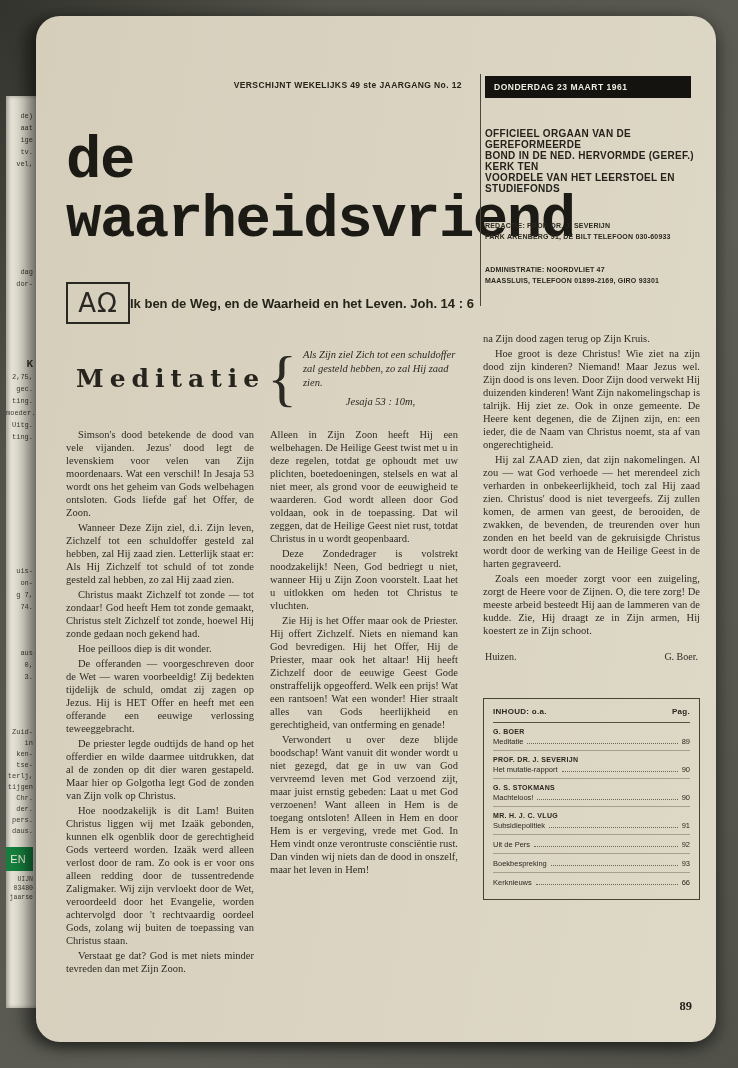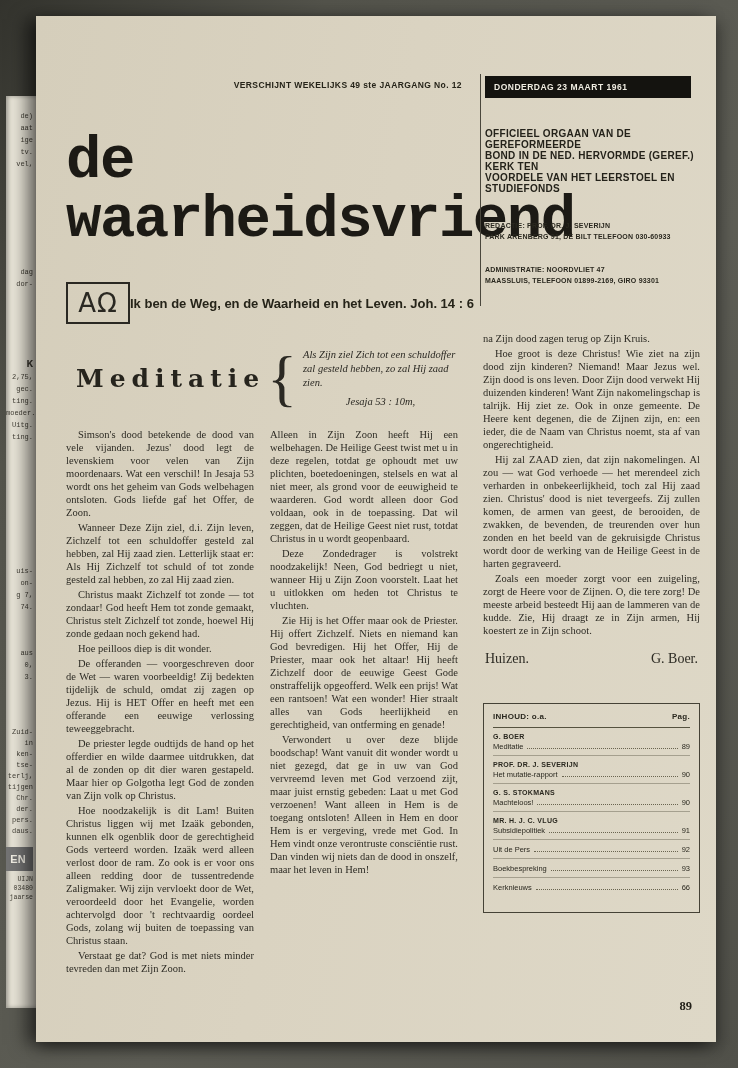--- a/index.html
+++ b/index.html
@@ -6,28 +6,28 @@
   .stage{position:relative;width:738px;height:1068px;overflow:hidden;margin:0 auto;
          background:linear-gradient(125deg,#33332d 0%,#53534b 22%,#5d5d55 60%,#51514a 100%);
          font-family:"Liberation Serif",serif;color:#2b2923;}
 
   
   .sliver{position:absolute;left:6px;top:96px;width:30px;height:912px;background:#e9e5d8;
           box-shadow:2px 0 4px rgba(0,0,0,.35) inset;font-size:7px;line-height:12px;
           color:#413e35;text-align:right;padding:0 3px 0 0;box-sizing:border-box;overflow:hidden;}
   .frag{display:block;font-family:Liberation Mono, monospace;}
   .frag.big{font-size:11px;font-weight:bold;line-height:13px;}
-  .sliver-box{background:#737373;color:#f1eee4;font-family:"Liberation Sans",sans-serif;
-              font-weight:bold;font-size:11px;line-height:24px;text-align:center;margin-left:-3px;}
+  .sliver-box{background:#15803d;color:#f1eee4;font-family:"Liberation Sans",sans-serif;
+              font-weight:normal;font-size:11px;line-height:24px;text-align:center;margin-left:-3px;}
   .frag.tiny{font-size:6.5px;line-height:9px;}
 
   
   .page{position:absolute;left:36px;top:16px;width:680px;height:1026px;box-sizing:border-box;
         padding:0 16px 0 30px;background:linear-gradient(100deg,#d5cebb 0%,#dad3c1 45%,#ded8c7 100%);
-        box-shadow:-10px 3px 16px rgba(0,0,0,.5),4px 6px 14px rgba(0,0,0,.35);}
+        box-shadow:-10px 3px 16px rgba(0,0,0,.5),4px 6px 14px rgba(0,0,0,.35);border-radius:24px;}
 
   
   .masthead{display:flex;margin-top:58px;height:232px;}
   .mast-left{width:414px;box-sizing:border-box;}
   .mast-right{flex:1;border-left:1px solid #4a473c;padding-left:4px;box-sizing:border-box;
               font-family:"Liberation Sans",sans-serif;}
   .issue-line{font-family:"Liberation Sans",sans-serif;font-size:8.5px;font-weight:bold;
               letter-spacing:.4px;text-align:right;padding-right:18px;margin-top:6px;color:#262419;}
   .paper-title{font-family:Liberation Mono, monospace;font-weight:700;font-size:59px;
                letter-spacing:-1.5px;color:#1c1a15;margin:42px 0 0 0;line-height:1;}
@@ -53,24 +53,24 @@
                margin:0 0 0 10px;color:#26241d;white-space:nowrap;}
   .brace{font-size:62px;font-weight:300;line-height:62px;margin:0 6px 0 2px;color:#2b2923;}
   .quote{width:186px;font-style:italic;font-size:10.5px;line-height:14px;color:#2b2923;}
   .quote-src{text-align:center;margin-top:5px;}
 
   .two-cols{display:flex;gap:16px;margin-top:4px;}
   .two-cols .col{width:188px;}
   p.para{margin:0 0 2px 0;font-size:10.5px;line-height:13px;text-align:justify;text-indent:12px;color:#2d2b24;}
   p.para.noindent{text-indent:0;}
 
-  .signature{display:flex;justify-content:space-between;font-size:14px;margin-top:14px;padding:0 2px;color:#2d2b24;}
-
-  
-  .inhoud{border:1px solid #454236;margin-top:36px;padding:8px 9px 20px 9px;
+  .signature{display:flex;justify-content:space-between;font-size:10px;margin-top:14px;padding:0 2px;color:#2d2b24;}
+
+  
+  .inhoud{border:1px solid #454236;margin-top:36px;padding:8px 9px 12px 9px;
           font-family:"Liberation Sans",sans-serif;color:#2a281f;}
   .inhoud-head{display:flex;justify-content:space-between;font-size:8px;font-weight:bold;
                letter-spacing:.3px;border-bottom:1px solid #55523f;padding-bottom:6px;}
   .toc-entry{padding:5px 0 4px 0;border-bottom:1px solid rgba(60,56,40,.35);}
   .toc-entry.plain{border-bottom:1px solid rgba(60,56,40,.35);}
   .toc-entry.last{border-bottom:none;padding-bottom:0;}
   .toc-author{font-size:7px;font-weight:bold;letter-spacing:.3px;margin-bottom:2px;}
   .toc-line{display:flex;align-items:flex-end;font-size:7.5px;}
   .toc-leader{flex:1;border-bottom:1px dotted #6a6550;margin:0 4px 2px 4px;}
   .toc-page{font-size:7.5px;}

